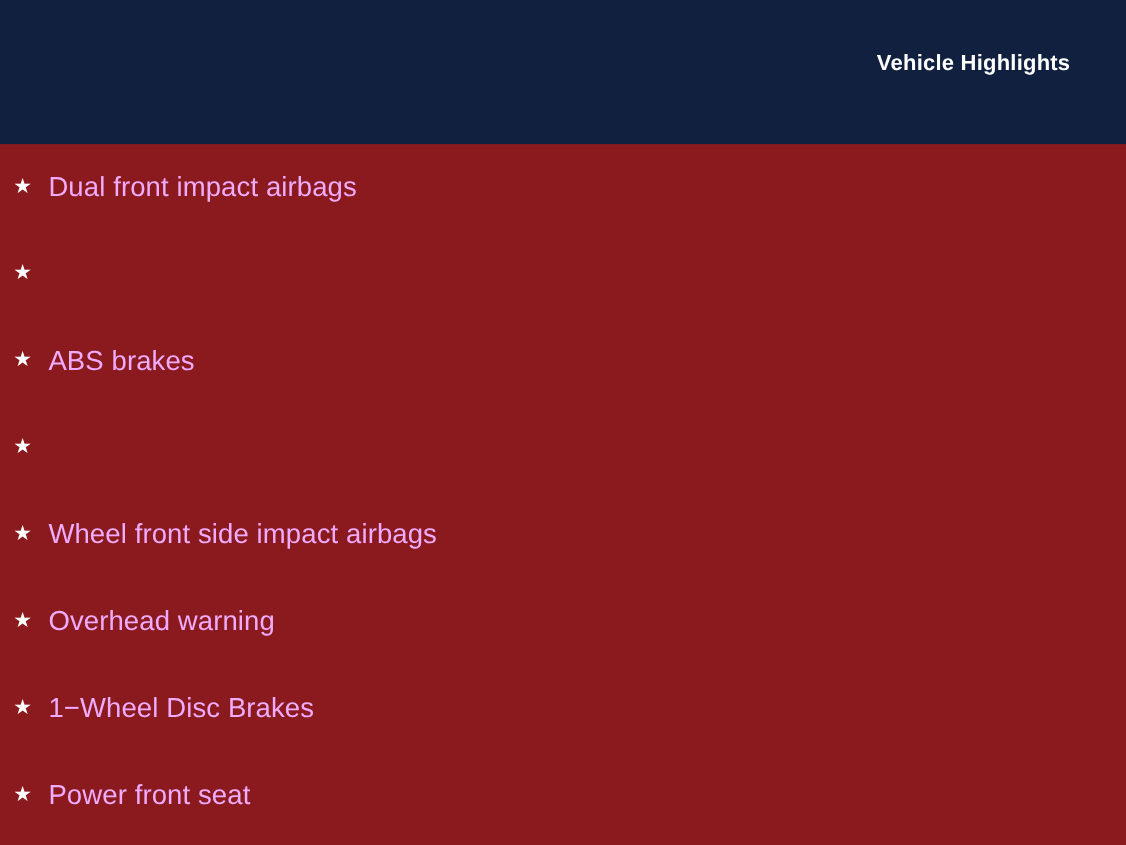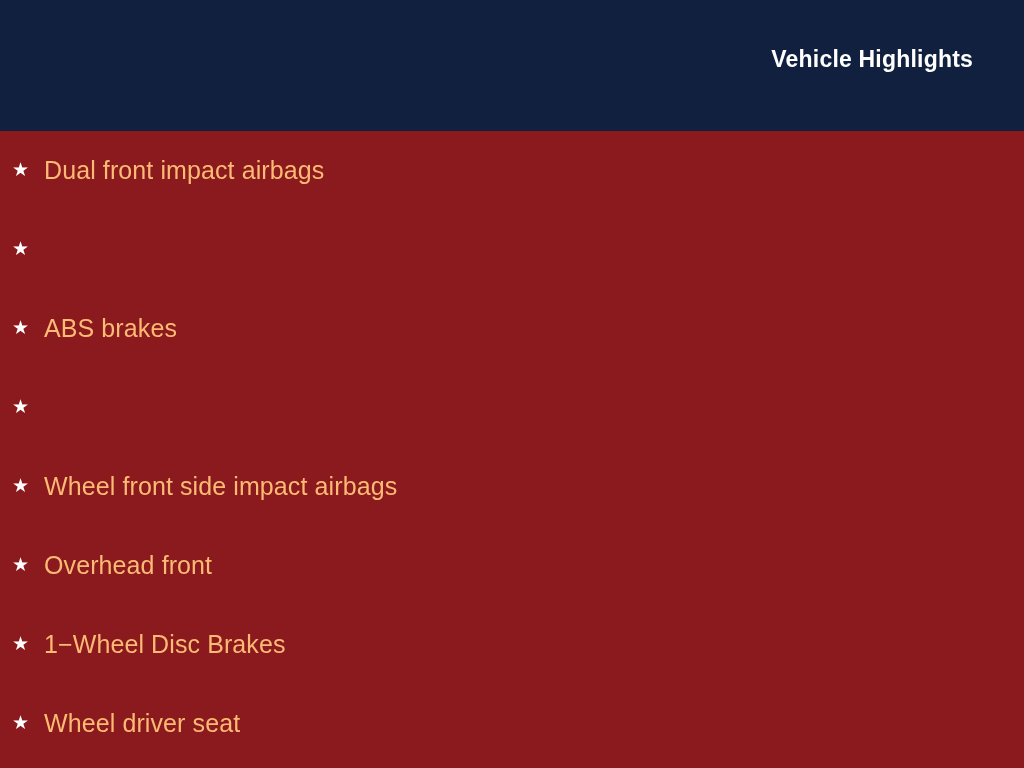--- a/index.html
+++ b/index.html
@@ -30,21 +30,21 @@
     width: 1024px;
     height: 131px;
     background: #10203e;
     box-sizing: border-box;
   }
   .header-title {
     position: absolute;
     right: 51px;
     top: 48px;
     margin: 0;
-    font-size: 23px;
+    font-size: 20px;
     font-weight: bold;
     line-height: 1;
     color: #ffffff;
     letter-spacing: 0.2px;
     white-space: nowrap;
     text-align: left;
   }
 
   
   .highlights-list {
@@ -81,21 +81,21 @@
     line-height: 1;
     color: #ffffff;
     text-align: left;
     margin-right: 12px;
     transform: translateY(-1px);
   }
   .highlight-label {
     flex: 0 0 auto;
     font-size: 25px;
     line-height: 1.05;
-    color: #fdba74;
+    color: #f0abfc;
     font-weight: normal;
     letter-spacing: 0.1px;
   }
 </style>
 </head>
 <body>
 
 <div class="slide">
 
   <div class="header-band">
@@ -122,28 +122,28 @@
       <span class="bullet-star">★</span>
     </li>
 
     <li class="highlight-item">
       <span class="bullet-star">★</span>
       <span class="highlight-label">Wheel front side impact airbags</span>
     </li>
 
     <li class="highlight-item">
       <span class="bullet-star">★</span>
-      <span class="highlight-label">Overhead front</span>
+      <span class="highlight-label">Overhead warning</span>
     </li>
 
     <li class="highlight-item">
       <span class="bullet-star">★</span>
       <span class="highlight-label">1−Wheel Disc Brakes</span>
     </li>
 
     <li class="highlight-item">
       <span class="bullet-star">★</span>
-      <span class="highlight-label">Wheel driver seat</span>
+      <span class="highlight-label">Power front seat</span>
     </li>
 
   </ul>
 
 </div>
 
 </body></html>

